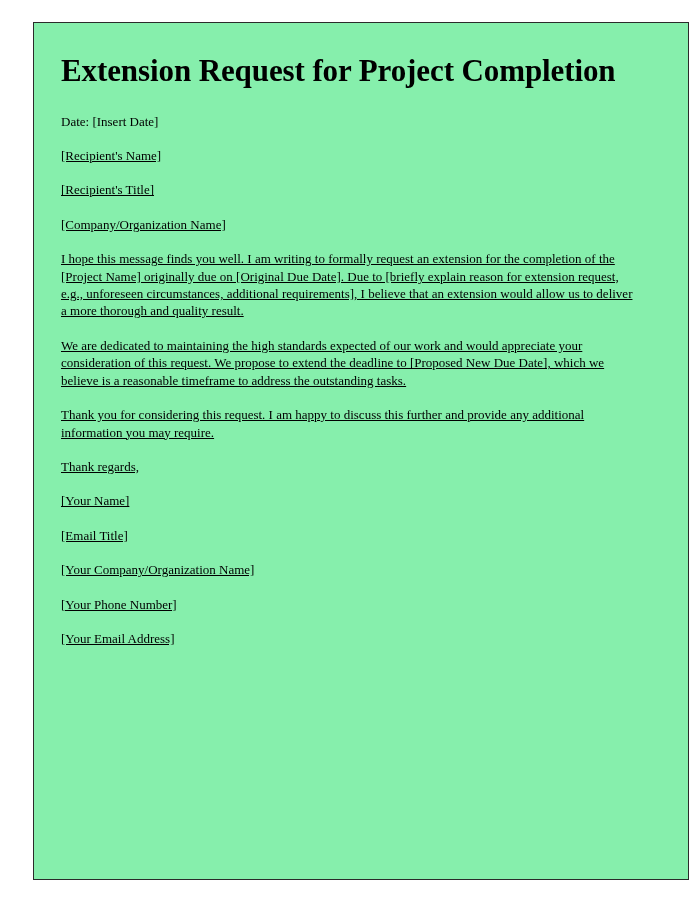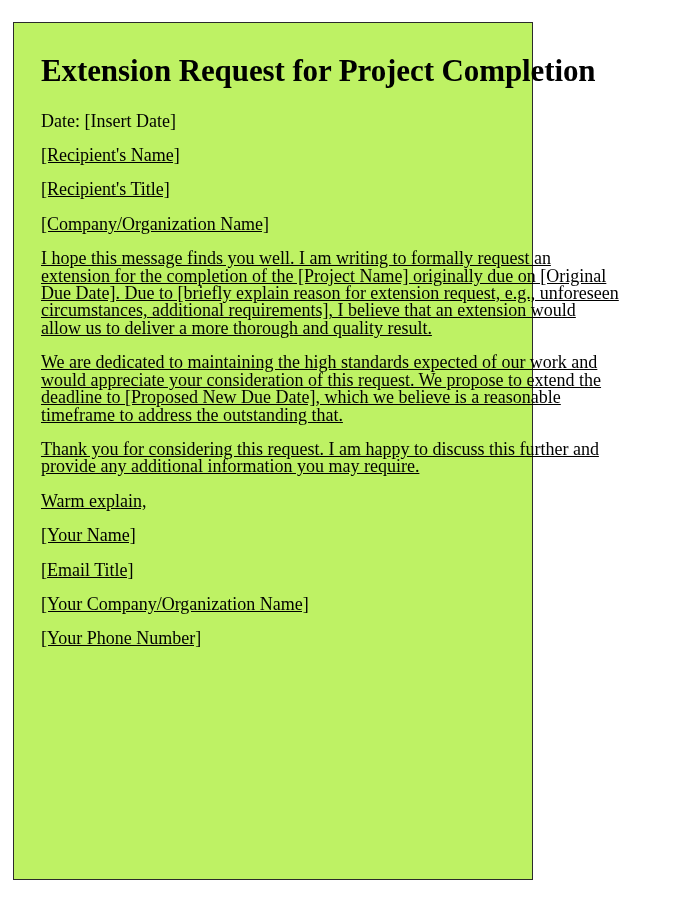--- a/index.html
+++ b/index.html
@@ -9,44 +9,44 @@
   }
   body {
     width: 700px;
     height: 900px;
     font-family: "Liberation Serif", "DejaVu Serif", serif;
     color: #000000;
     overflow: hidden;
   }
   .page-frame {
     position: absolute;
-    left: 13px;
+    left: 33px;
     top: 22px;
-    width: 520px;
+    width: 656px;
     height: 858px;
     border: 1px solid #2b2b2b;
     box-sizing: border-box;
-    background: #bef264;
+    background: #86efac;
   }
   .doc-body {
     position: absolute;
     left: 27px;
     top: 8px;
     width: 578px;
   }
   .doc-title {
     font-size: 31px;
     font-weight: bold;
     line-height: 1.15;
     margin: 22px 0 0 0;
     letter-spacing: -0.1px;
     color: #000000;
   }
   .para {
-    font-size: 18px;
+    font-size: 13px;
     line-height: 17.4px;
     margin: 0;
     padding: 0;
     text-align: left;
     color: #000000;
   }
   .block-gap {
     margin-top: 17px;
     text-decoration: underline;
   }
@@ -59,22 +59,23 @@
 
 <div class="page-frame">
   <div class="doc-body">
     <h1 class="doc-title">Extension Request for Project Completion</h1>
     <div id="blocks-container">
         <p class="para first-gap">Date: [Insert Date]</p>
         <p class="para block-gap">[Recipient's Name]</p>
         <p class="para block-gap">[Recipient's Title]</p>
         <p class="para block-gap">[Company/Organization Name]</p>
         <p class="para block-gap">I hope this message finds you well. I am writing to formally request an extension for the completion of the [Project Name] originally due on [Original Due Date]. Due to [briefly explain reason for extension request, e.g., unforeseen circumstances, additional requirements], I believe that an extension would allow us to deliver a more thorough and quality result.</p>
-        <p class="para block-gap">We are dedicated to maintaining the high standards expected of our work and would appreciate your consideration of this request. We propose to extend the deadline to [Proposed New Due Date], which we believe is a reasonable timeframe to address the outstanding that.</p>
+        <p class="para block-gap">We are dedicated to maintaining the high standards expected of our work and would appreciate your consideration of this request. We propose to extend the deadline to [Proposed New Due Date], which we believe is a reasonable timeframe to address the outstanding tasks.</p>
         <p class="para block-gap">Thank you for considering this request. I am happy to discuss this further and provide any additional information you may require.</p>
-        <p class="para block-gap">Warm explain,</p>
+        <p class="para block-gap">Thank regards,</p>
         <p class="para block-gap">[Your Name]</p>
         <p class="para block-gap">[Email Title]</p>
         <p class="para block-gap">[Your Company/Organization Name]</p>
         <p class="para block-gap">[Your Phone Number]</p>
+        <p class="para block-gap">[Your Email Address]</p>
       </div>
   </div>
 </div>
 
 </body></html>

